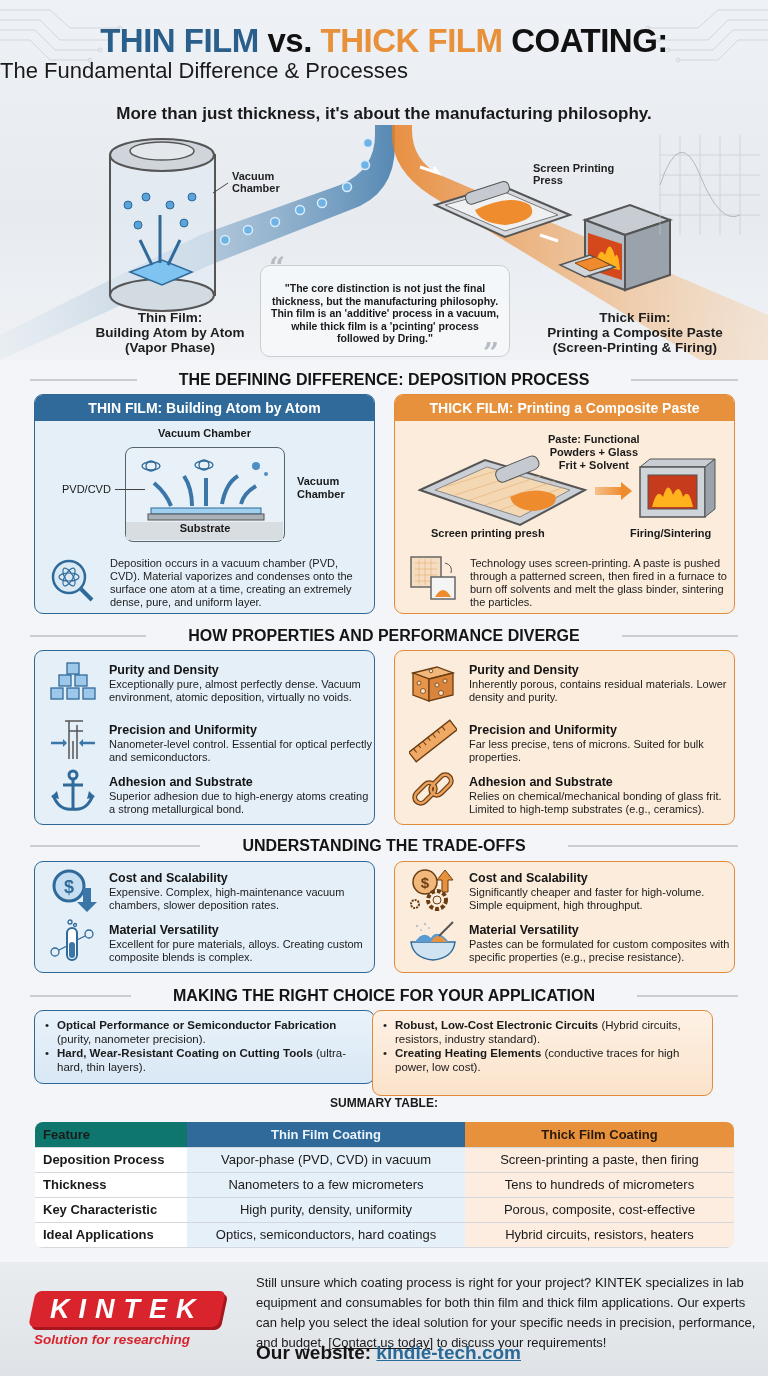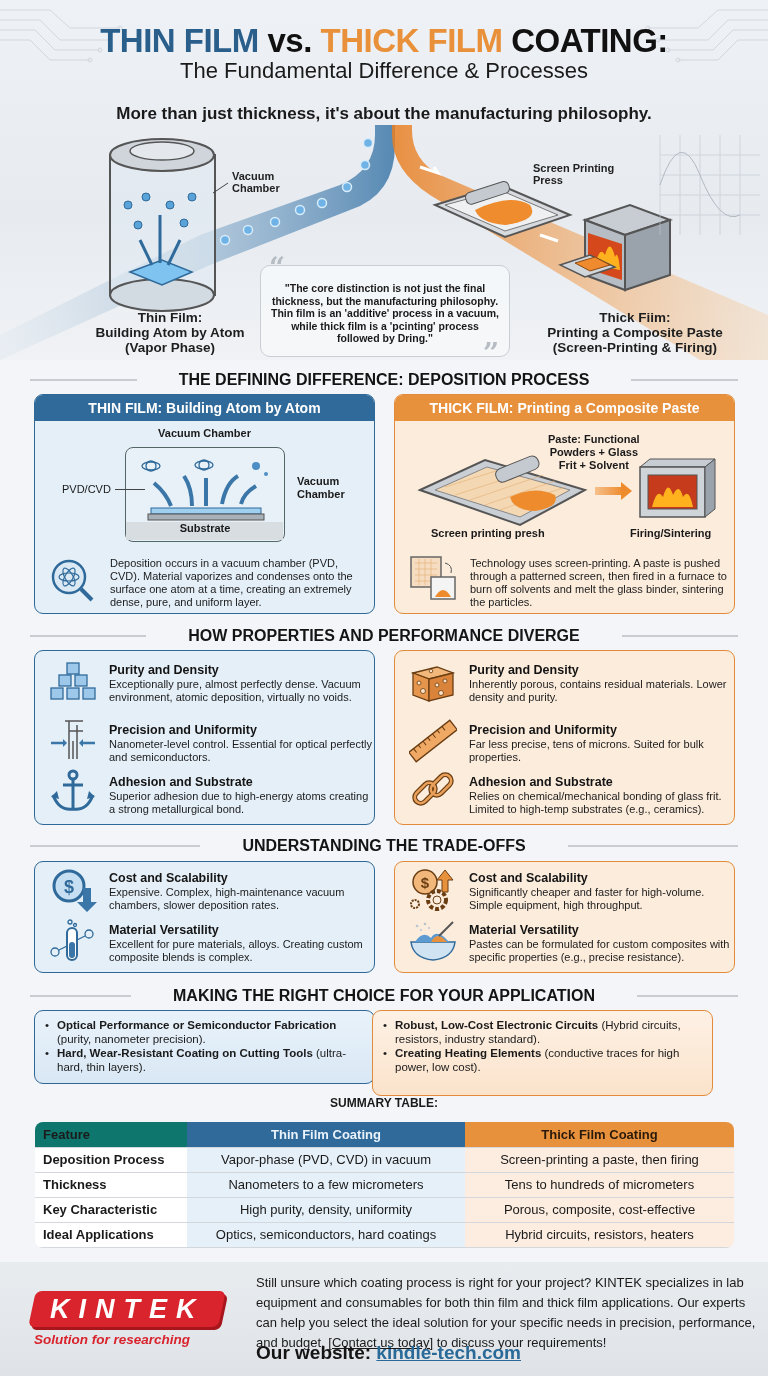--- a/index.html
+++ b/index.html
@@ -1,21 +1,21 @@
 <!DOCTYPE html>
 <html><head>
 <meta charset="utf-8">
 <style>
 *{box-sizing:border-box;margin:0;padding:0}
 body{width:768px;height:1376px;overflow:hidden;background:#f3f5f8;font-family:"Liberation Sans",sans-serif;color:#1a1a1a;position:relative}
 .hero{position:absolute;left:0;top:0;width:768px;height:360px;background:linear-gradient(180deg,#eef1f5 0%,#e7ebf0 60%,#f0f2f5 100%);overflow:hidden}
 .circuit{position:absolute;top:0;width:150px;height:90px;opacity:.5}
 .title{position:absolute;top:22px;left:0;width:768px;text-align:center;font-size:33px;font-weight:bold;letter-spacing:-0.5px}
 .t-blue{color:#2a5f8c}.t-orange{color:#e8903a}.t-black{color:#111}
-.subtitle{position:absolute;top:58px;left:0;width:768px;text-align:center;font-size:22px;color:#1a1a1a}
+.subtitle{position:absolute;top:58px;left:0;width:768px;font-size:22px;color:#1a1a1a}
 .tagline{position:absolute;top:104px;left:0;width:768px;text-align:center;font-size:17px;font-weight:bold;color:#1a1a1a}
 .hero-label{position:absolute;text-align:center;font-size:13.5px;font-weight:bold;line-height:15px;color:#1e1e1e}
 .small-label{position:absolute;font-size:11px;font-weight:bold;line-height:12px;color:#222}
 .quote{position:absolute;left:260px;top:265px;width:250px;height:92px;border:1.5px solid #c9ced5;border-radius:10px;background:rgba(245,247,250,.9);padding:10px 8px;text-align:center;font-size:10.5px;font-weight:bold;line-height:12.5px;color:#1a1a1a}
 .qmark{position:absolute;font-size:28px;color:#b6bcc4;font-weight:bold;font-family:"DejaVu Serif",serif;line-height:20px}
 .sec-head{position:absolute;left:0;width:768px;height:22px;display:flex;align-items:center;justify-content:center;gap:12px}
 .sec-head .line{flex:1;height:1.5px;background:#c9cdd2;margin:0 30px}
 .sec-head .txt{font-size:16px;font-weight:bold;color:#141414;white-space:nowrap}
 .card{position:absolute;border-radius:9px;overflow:hidden}
 .card.blue{background:#e4eff8;border:1.5px solid #2f6896}

